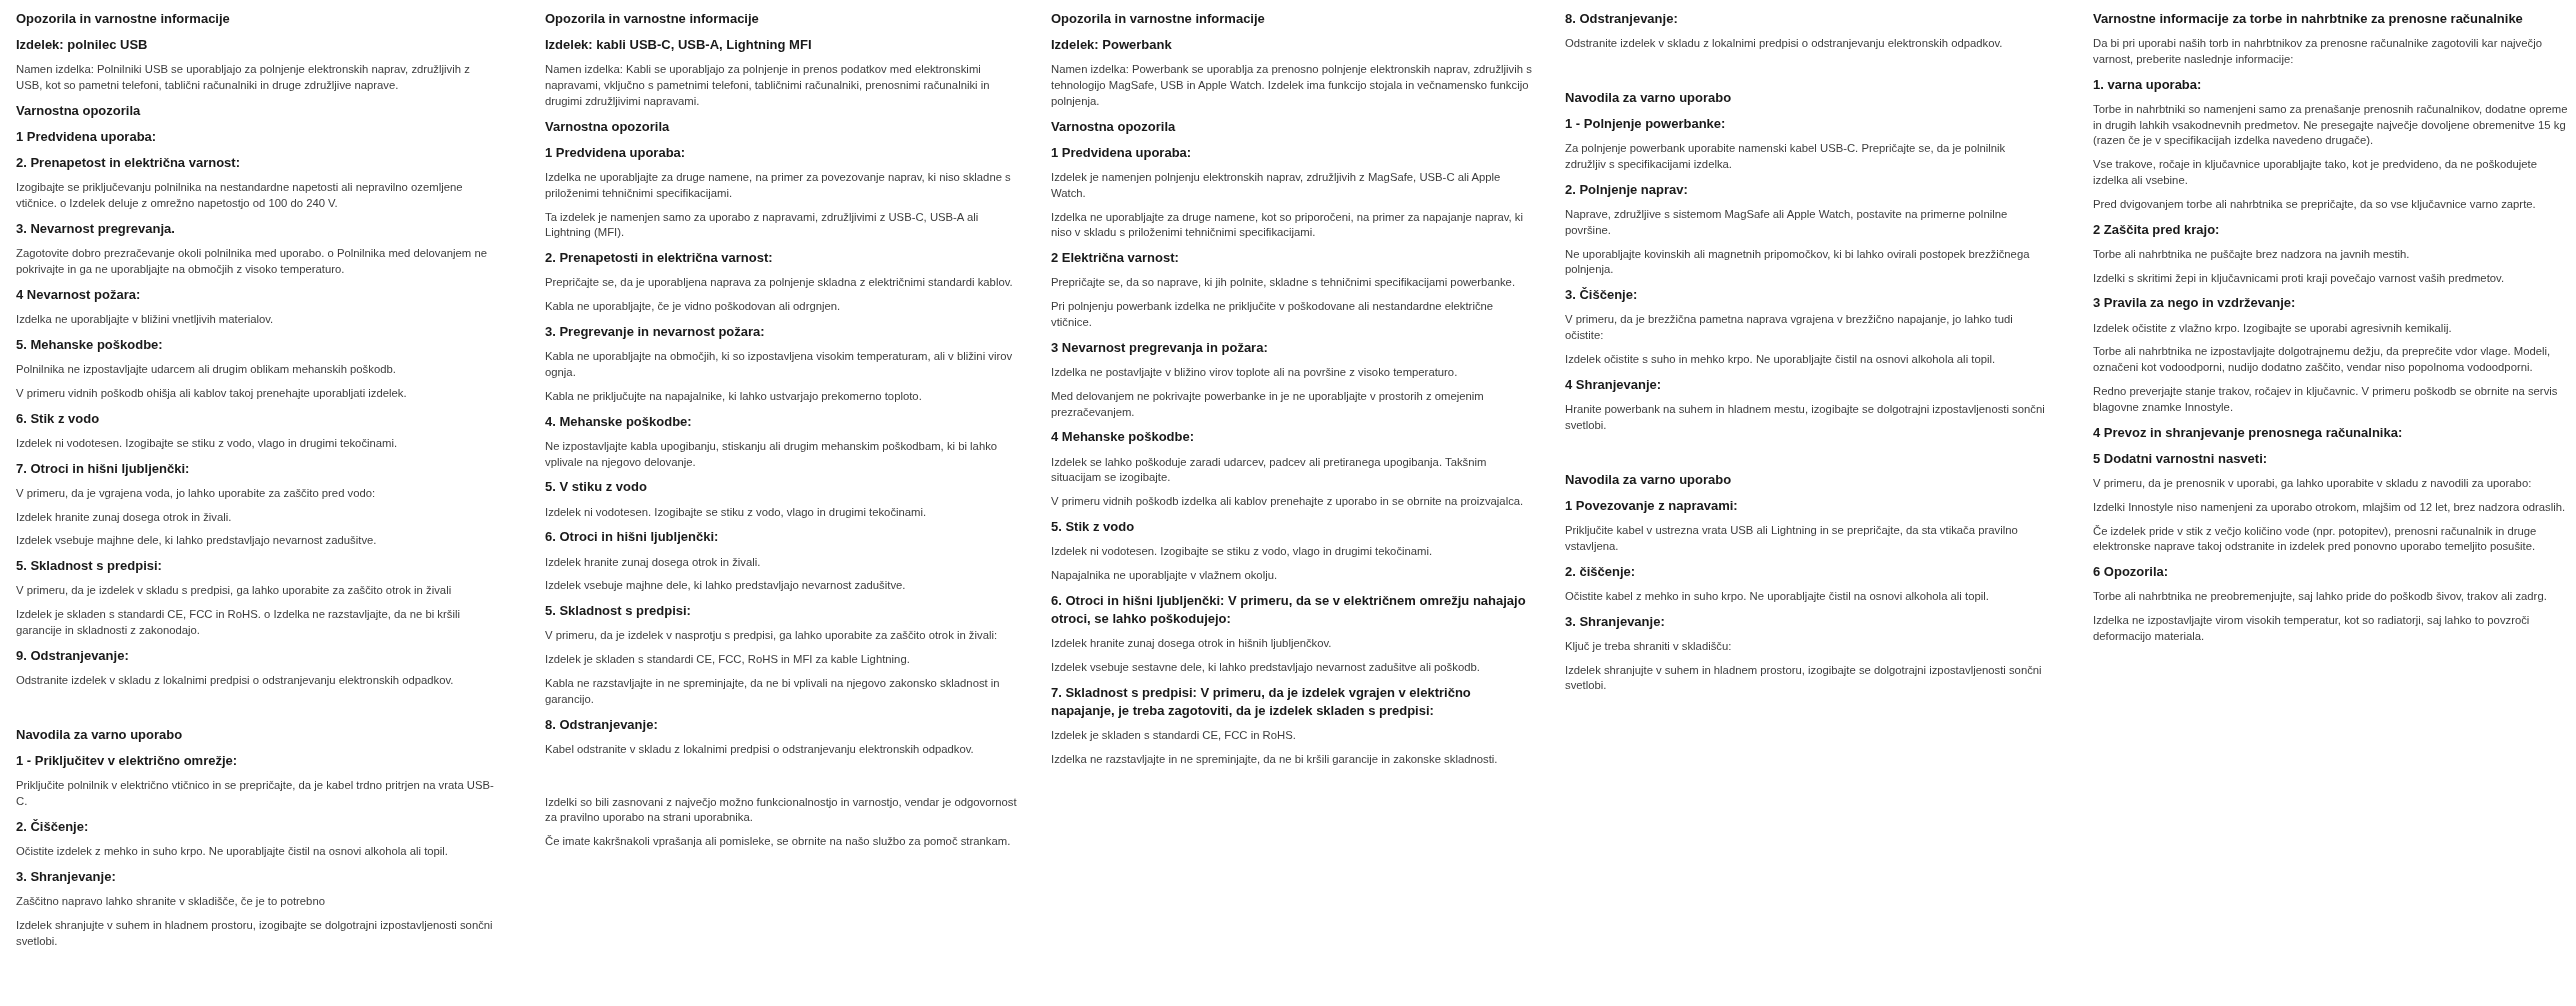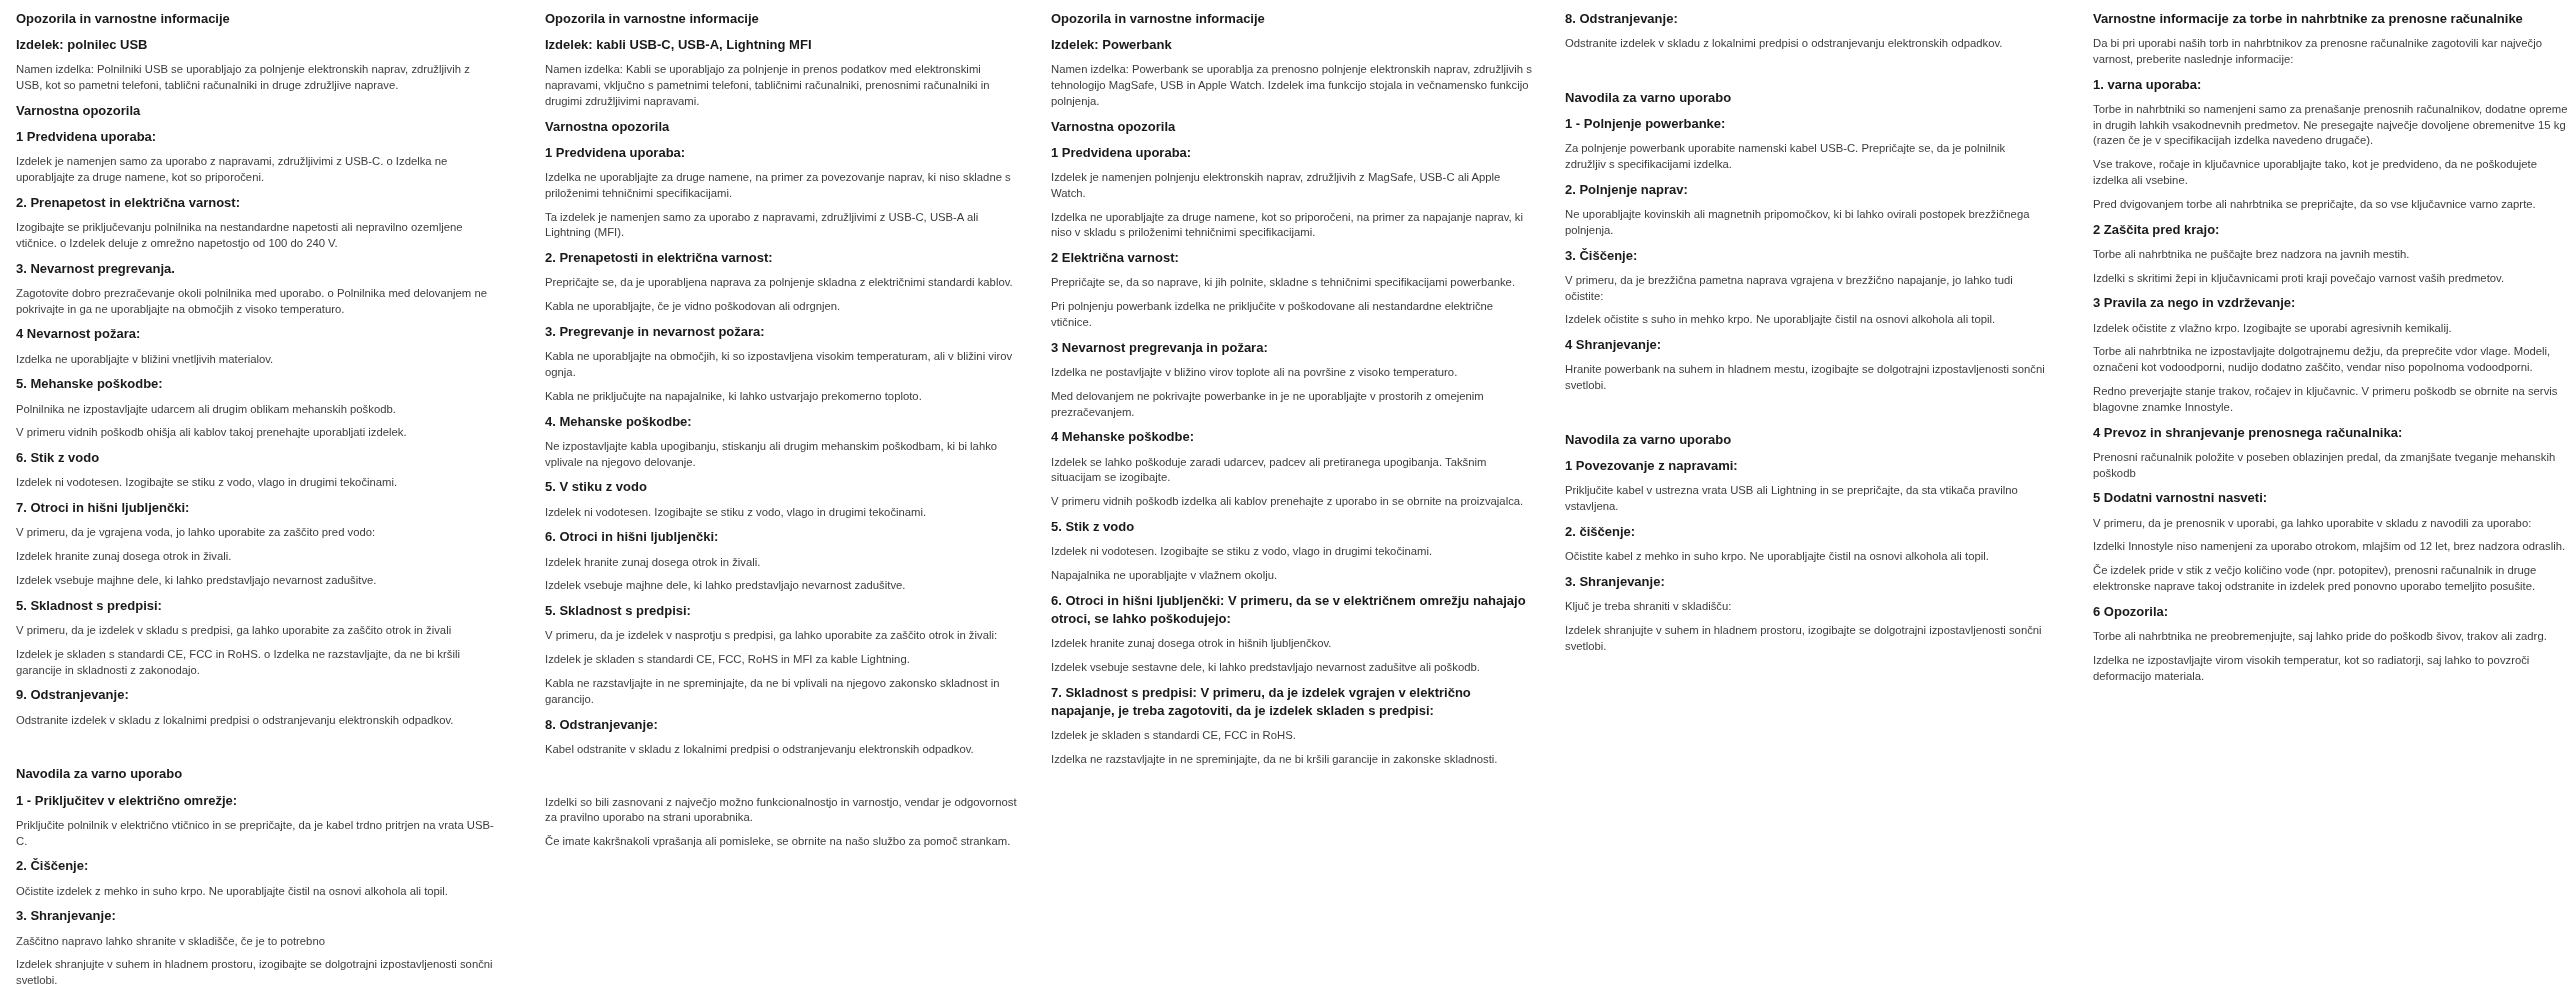--- a/index.html
+++ b/index.html
@@ -55,21 +55,20 @@
 </head>
 <body>
 
 <main data-name="document-page">
   <section id="col-0" class="doc-column" data-name="column-usb-charger">
       <h3 class="heading" data-name="section-heading">Opozorila in varnostne informacije</h3>
       <h3 class="heading" data-name="section-heading">Izdelek: polnilec USB</h3>
       <p class="para" data-name="paragraph">Namen izdelka: Polnilniki USB se uporabljajo za polnjenje elektronskih naprav, združljivih z USB, kot so pametni telefoni, tablični računalniki in druge združljive naprave.</p>
       <h3 class="heading" data-name="section-heading">Varnostna opozorila</h3>
       <h3 class="heading" data-name="section-heading">1 Predvidena uporaba:</h3>
-      <p class="para" data-name="paragraph">Izdelek je namenjen samo za uporabo z napravami, združljivimi z USB-C. o Izdelka ne uporabljajte za druge namene, kot so priporočeni.</p>
       <h3 class="heading" data-name="section-heading">2. Prenapetost in električna varnost:</h3>
       <p class="para" data-name="paragraph">Izogibajte se priključevanju polnilnika na nestandardne napetosti ali nepravilno ozemljene vtičnice. o Izdelek deluje z omrežno napetostjo od 100 do 240 V.</p>
       <h3 class="heading" data-name="section-heading">3. Nevarnost pregrevanja.</h3>
       <p class="para" data-name="paragraph">Zagotovite dobro prezračevanje okoli polnilnika med uporabo. o Polnilnika med delovanjem ne pokrivajte in ga ne uporabljajte na območjih z visoko temperaturo.</p>
       <h3 class="heading" data-name="section-heading">4 Nevarnost požara:</h3>
       <p class="para" data-name="paragraph">Izdelka ne uporabljajte v bližini vnetljivih materialov.</p>
       <h3 class="heading" data-name="section-heading">5. Mehanske poškodbe:</h3>
       <p class="para" data-name="paragraph">Polnilnika ne izpostavljajte udarcem ali drugim oblikam mehanskih poškodb.</p>
       <p class="para" data-name="paragraph">V primeru vidnih poškodb ohišja ali kablov takoj prenehajte uporabljati izdelek.</p>
       <h3 class="heading" data-name="section-heading">6. Stik z vodo</h3>
@@ -152,20 +151,21 @@
       <p class="para" data-name="paragraph">Izdelka ne razstavljajte in ne spreminjajte, da ne bi kršili garancije in zakonske skladnosti.</p>
     </section>
   <section id="col-3" class="doc-column" data-name="column-usage-instructions">
       <h3 class="heading" data-name="section-heading">8. Odstranjevanje:</h3>
       <p class="para" data-name="paragraph">Odstranite izdelek v skladu z lokalnimi predpisi o odstranjevanju elektronskih odpadkov.</p>
       <div class="spacer" data-name="vertical-gap"></div>
       <h3 class="heading" data-name="section-heading">Navodila za varno uporabo</h3>
       <h3 class="heading" data-name="section-heading">1 - Polnjenje powerbanke:</h3>
       <p class="para" data-name="paragraph">Za polnjenje powerbank uporabite namenski kabel USB-C. Prepričajte se, da je polnilnik združljiv s specifikacijami izdelka.</p>
       <h3 class="heading" data-name="section-heading">2. Polnjenje naprav:</h3>
+      <p class="para" data-name="paragraph">Naprave, združljive s sistemom MagSafe ali Apple Watch, postavite na primerne polnilne površine.</p>
       <p class="para" data-name="paragraph">Ne uporabljajte kovinskih ali magnetnih pripomočkov, ki bi lahko ovirali postopek brezžičnega polnjenja.</p>
       <h3 class="heading" data-name="section-heading">3. Čiščenje:</h3>
       <p class="para" data-name="paragraph">V primeru, da je brezžična pametna naprava vgrajena v brezžično napajanje, jo lahko tudi očistite:</p>
       <p class="para" data-name="paragraph">Izdelek očistite s suho in mehko krpo. Ne uporabljajte čistil na osnovi alkohola ali topil.</p>
       <h3 class="heading" data-name="section-heading">4 Shranjevanje:</h3>
       <p class="para" data-name="paragraph">Hranite powerbank na suhem in hladnem mestu, izogibajte se dolgotrajni izpostavljenosti sončni svetlobi.</p>
       <div class="spacer" data-name="vertical-gap"></div>
       <h3 class="heading" data-name="section-heading">Navodila za varno uporabo</h3>
       <h3 class="heading" data-name="section-heading">1 Povezovanje z napravami:</h3>
       <p class="para" data-name="paragraph">Priključite kabel v ustrezna vrata USB ali Lightning in se prepričajte, da sta vtikača pravilno vstavljena.</p>
@@ -183,21 +183,20 @@
       <p class="para" data-name="paragraph">Vse trakove, ročaje in ključavnice uporabljajte tako, kot je predvideno, da ne poškodujete izdelka ali vsebine.</p>
       <p class="para" data-name="paragraph">Pred dvigovanjem torbe ali nahrbtnika se prepričajte, da so vse ključavnice varno zaprte.</p>
       <h3 class="heading" data-name="section-heading">2 Zaščita pred krajo:</h3>
       <p class="para" data-name="paragraph">Torbe ali nahrbtnika ne puščajte brez nadzora na javnih mestih.</p>
       <p class="para" data-name="paragraph">Izdelki s skritimi žepi in ključavnicami proti kraji povečajo varnost vaših predmetov.</p>
       <h3 class="heading" data-name="section-heading">3 Pravila za nego in vzdrževanje:</h3>
       <p class="para" data-name="paragraph">Izdelek očistite z vlažno krpo. Izogibajte se uporabi agresivnih kemikalij.</p>
       <p class="para" data-name="paragraph">Torbe ali nahrbtnika ne izpostavljajte dolgotrajnemu dežju, da preprečite vdor vlage. Modeli, označeni kot vodoodporni, nudijo dodatno zaščito, vendar niso popolnoma vodoodporni.</p>
       <p class="para" data-name="paragraph">Redno preverjajte stanje trakov, ročajev in ključavnic. V primeru poškodb se obrnite na servis blagovne znamke Innostyle.</p>
       <h3 class="heading" data-name="section-heading">4 Prevoz in shranjevanje prenosnega računalnika:</h3>
-      <p class="para" data-name="paragraph">Prenosni računalnik položite v poseben oblazinjen predal, da zmanjšate tveganje mehanskih poškodb</p>
       <h3 class="heading" data-name="section-heading">5 Dodatni varnostni nasveti:</h3>
       <p class="para" data-name="paragraph">V primeru, da je prenosnik v uporabi, ga lahko uporabite v skladu z navodili za uporabo:</p>
       <p class="para" data-name="paragraph">Izdelki Innostyle niso namenjeni za uporabo otrokom, mlajšim od 12 let, brez nadzora odraslih.</p>
       <p class="para" data-name="paragraph">Če izdelek pride v stik z večjo količino vode (npr. potopitev), prenosni računalnik in druge elektronske naprave takoj odstranite in izdelek pred ponovno uporabo temeljito posušite.</p>
       <h3 class="heading" data-name="section-heading">6 Opozorila:</h3>
       <p class="para" data-name="paragraph">Torbe ali nahrbtnika ne preobremenjujte, saj lahko pride do poškodb šivov, trakov ali zadrg.</p>
       <p class="para" data-name="paragraph">Izdelka ne izpostavljajte virom visokih temperatur, kot so radiatorji, saj lahko to povzroči deformacijo materiala.</p>
     </section>
 </main>
 

